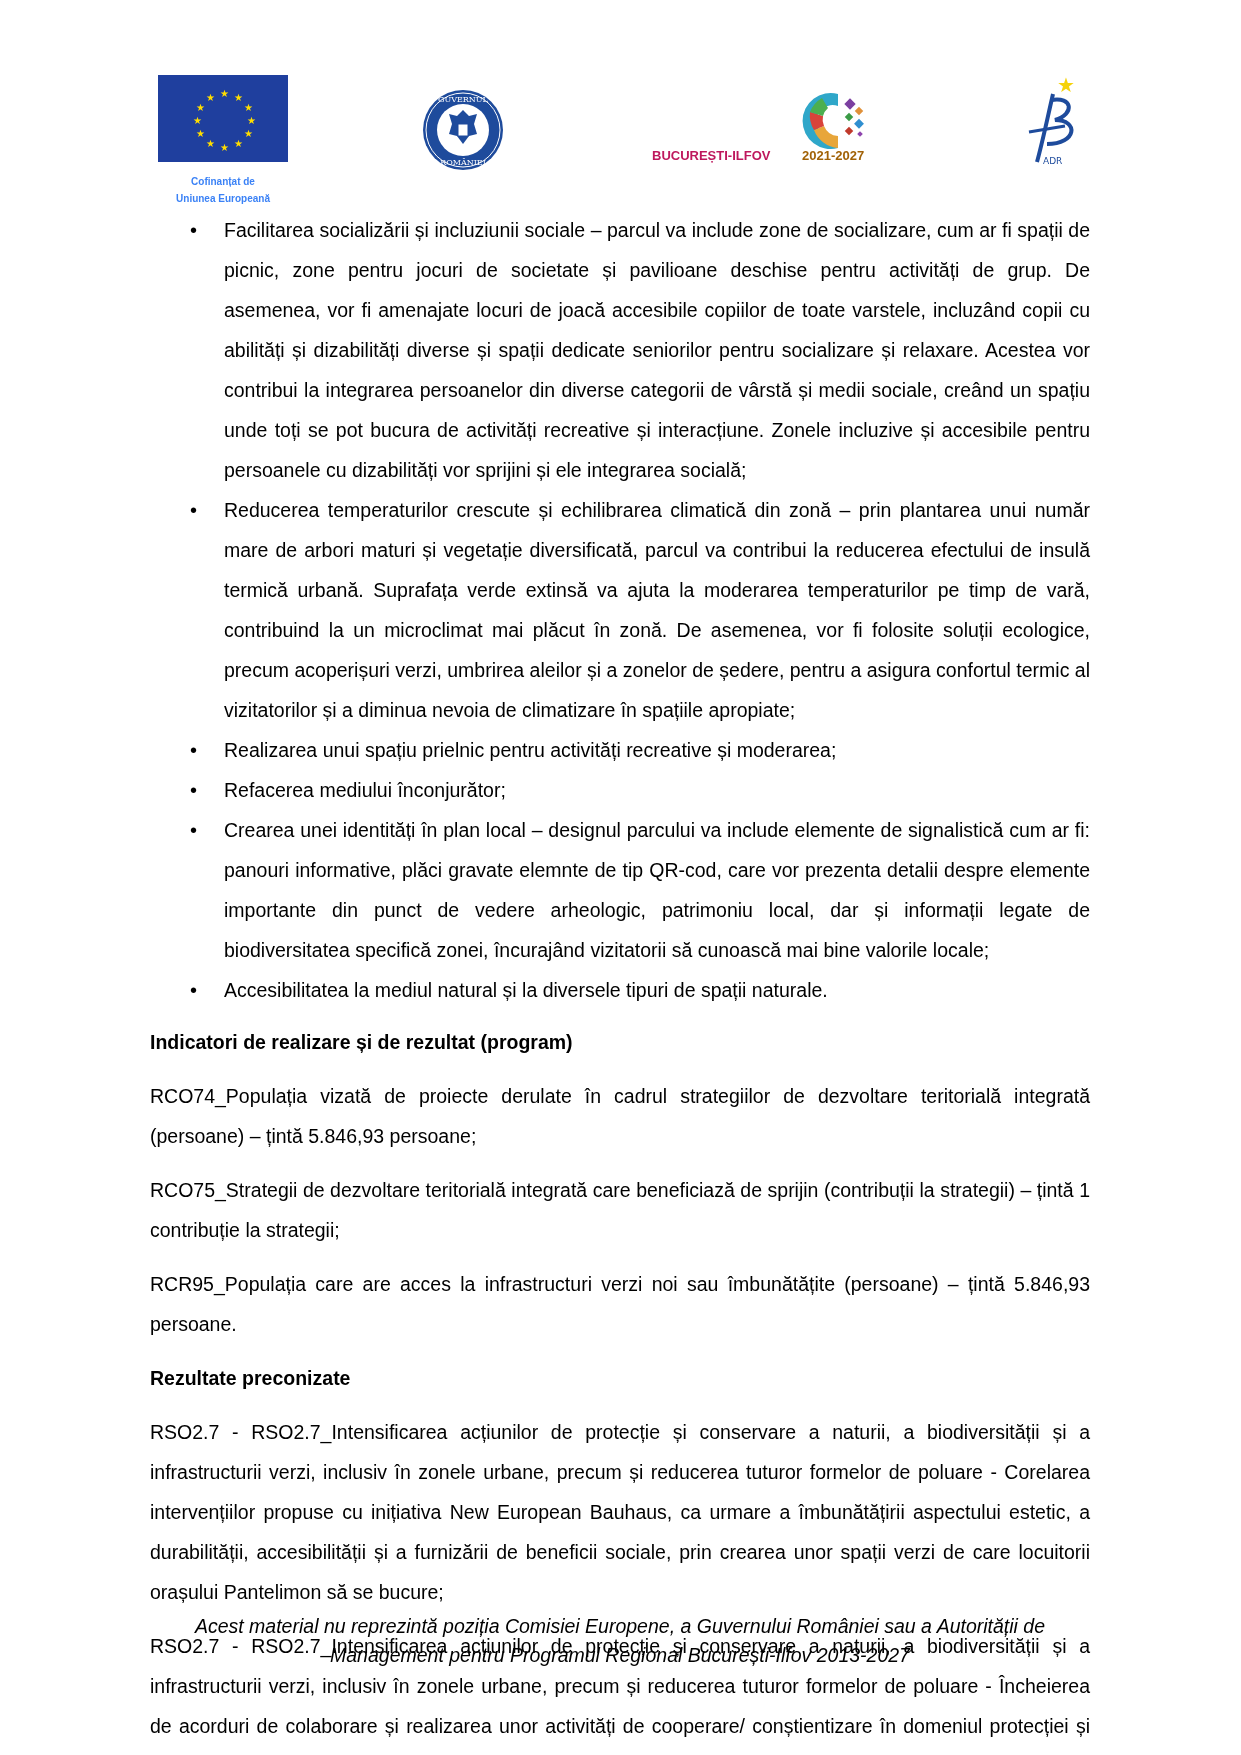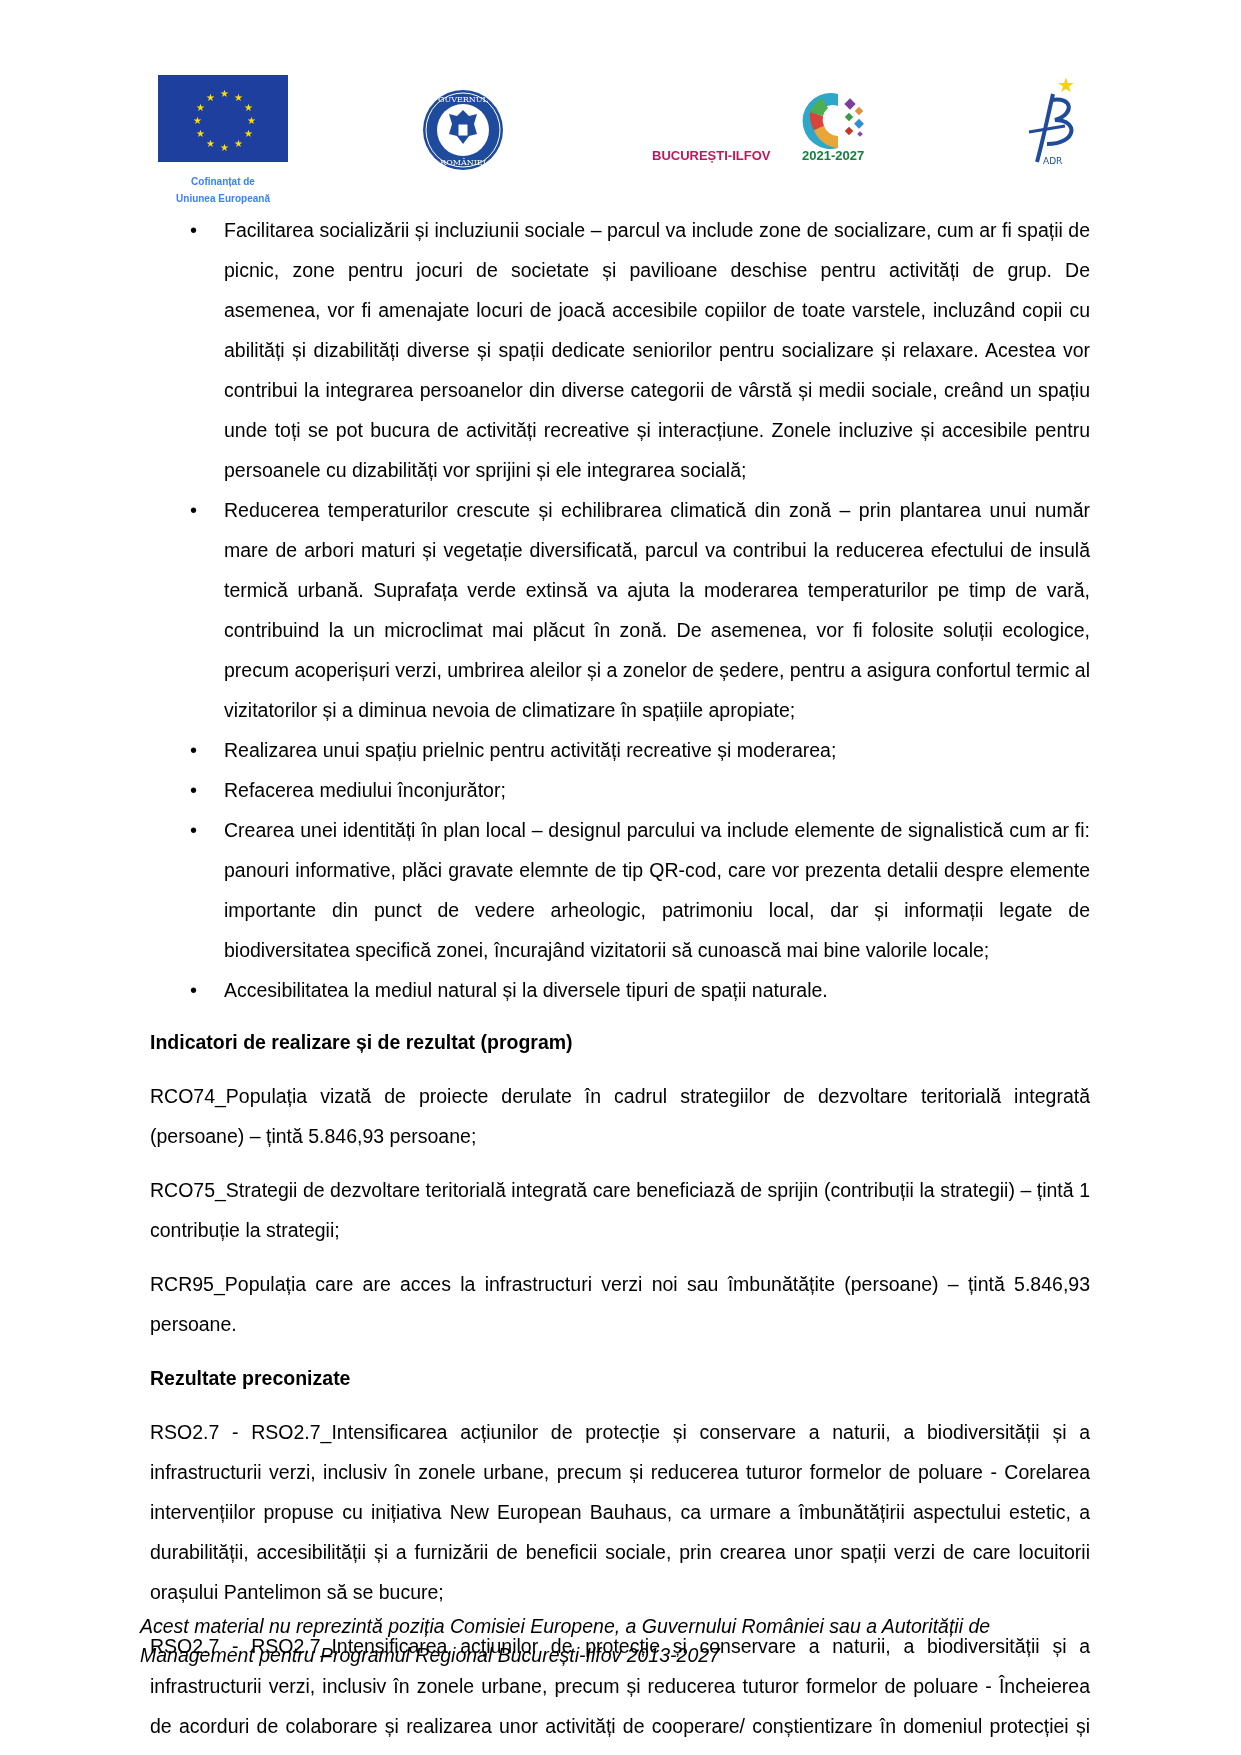--- a/index.html
+++ b/index.html
@@ -14,36 +14,36 @@
   .eu-cap { position: absolute; left: 0; top: 103px; width: 156px; text-align: center;
             font-family: "Liberation Sans", sans-serif; font-weight: bold; font-size: 10px;
             line-height: 17px; color: #3b82f6; }
   .gov { position: absolute; left: 276px; top: 18px; width: 84px; height: 84px; }
   .regio { position: absolute; left: 505px; top: 6px; width: 260px; height: 100px; }
   .regio-word { position: absolute; left: 0; top: -10px; font-family: "Liberation Sans", sans-serif;
                 font-weight: bold; font-size: 80px; letter-spacing: -3px; color: #1e5ba8; line-height: 90px; }
   .regio-sub { position: absolute; left: 2px; top: 72px; font-family: "Liberation Sans", sans-serif;
                font-weight: bold; font-size: 13px; color: #be185d; }
   .regio-years { position: absolute; left: 152px; top: 72px; font-family: "Liberation Sans", sans-serif;
-                 font-weight: bold; font-size: 13px; color: #15803d; }
+                 font-weight: bold; font-size: 13px; color: #a16207; }
   .regio-c { position: absolute; left: 152px; top: 14px; }
   .adr { position: absolute; left: 880px; top: 0px; width: 60px; height: 100px; }
 
   
   .content { position: absolute; left: 150px; top: 210px; width: 940px;
              font-size: 19.5px; line-height: 40px; }
   ul.bullets { list-style: none; margin: 0; padding: 0; }
   ul.bullets li { position: relative; padding-left: 74px; text-align: justify; margin: 0; }
   ul.bullets li::before { content: "\2022"; position: absolute; left: 40px; top: 0; font-size: 20px; }
   .heading { font-weight: bold; margin: 0; }
   p { margin: 0; text-align: justify; }
   .h1 { margin-top: 12px; }
   .gap { margin-top: 14px; }
 
-  .footer { position: absolute; left: 140px; top: 1612px; width: 960px; text-align: left;
+  .footer { position: absolute; left: 140px; top: 1612px; width: 960px; text-align: center;
             font-style: italic; font-size: 19.5px; line-height: 29px; }
 </style>
 </head>
 <body>
 
 <div class="page">
 
   <div class="header">
     <div class="eu">
       <svg width="130" height="87" viewBox="0 0 130 87">

